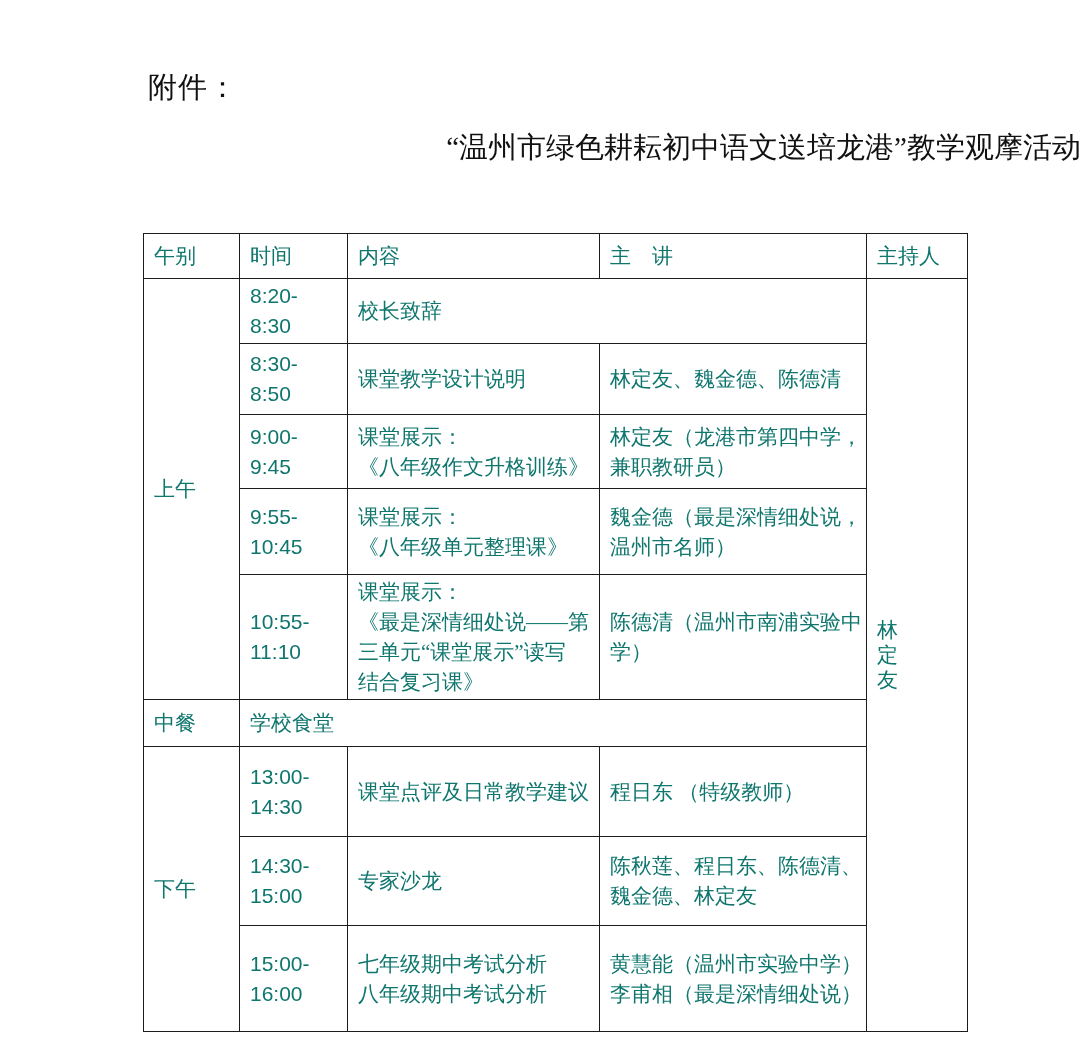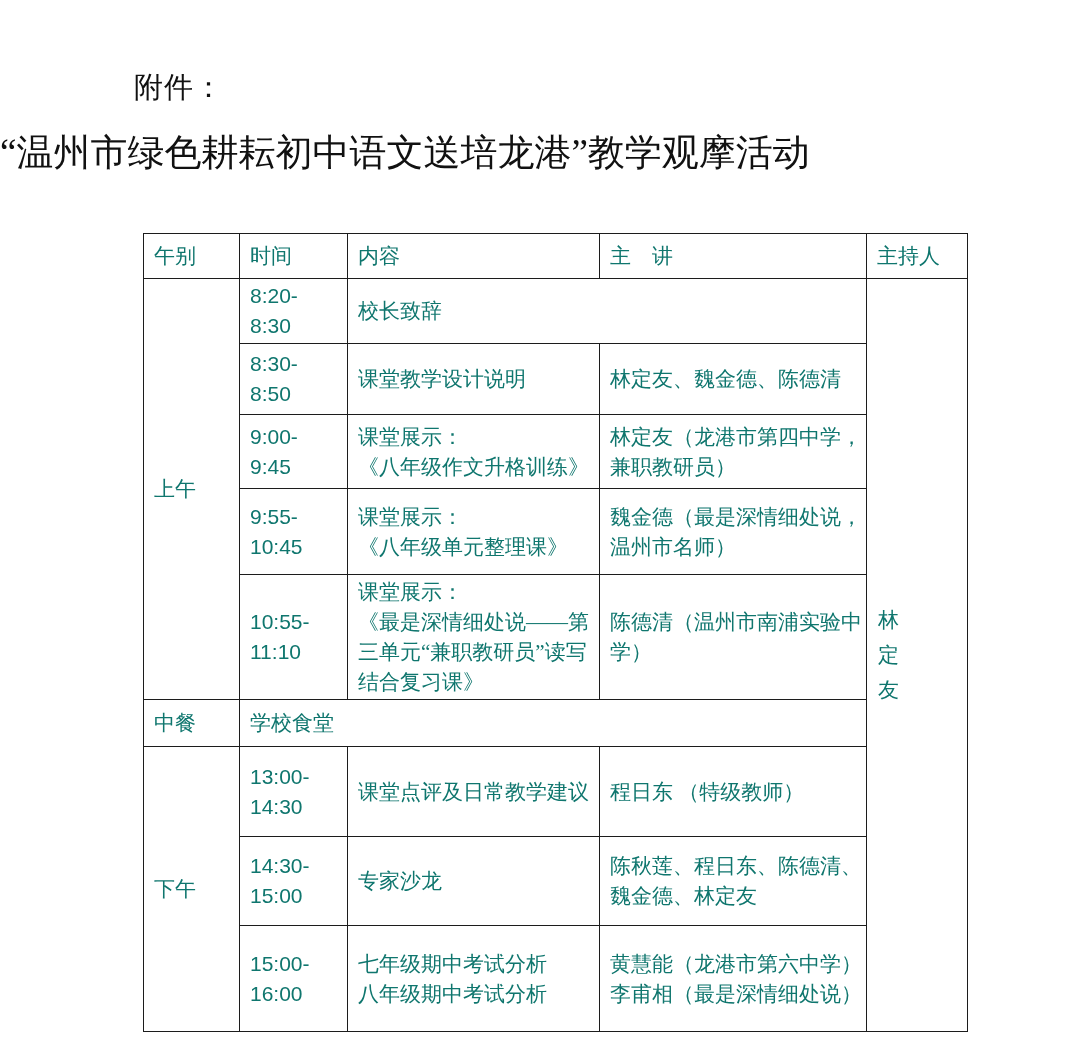--- a/index.html
+++ b/index.html
@@ -7,32 +7,32 @@
     position: relative;
     width: 1081px;
     height: 1058px;
     background: #ffffff;
     color: #111;
     font-family: "Liberation Serif", "DejaVu Serif", serif;
     overflow: hidden;
   }
   .attachment {
     position: absolute;
-    left: 134px;
+    left: 148px;
     top: 68px;
     font-size: 29px;
     letter-spacing: 1px;
     white-space: nowrap;
   }
   .title-line {
     position: absolute;
     left: 0;
     width: 100%;
-    text-align: left;
-    font-size: 37px;
+    text-align: right;
+    font-size: 29px;
     white-space: nowrap;
   }
   .title-line.l1 { top: 128px; }
   .title-line.l2 { top: 182px; }
 
   table.schedule {
     position: absolute;
     left: 143px;
     top: 233px;
     border-collapse: collapse;
@@ -50,23 +50,22 @@
   }
   td.time-cell {
     font-family: Liberation Sans, sans-serif;
     font-size: 21px;
     line-height: 31px;
   }
   td.period-cell { padding-left: 13px; }
   td.host-cell { padding-left: 12px; }
   .host-text {
     width: 23px;
-    line-height: 35px;
+    line-height: 25px;
     word-break: break-all;
-    text-align: center;
   }
   .ln { white-space: nowrap; }
 </style>
 </head>
 <body>
 
 <div class="doc">
 
   <div class="attachment">附件：</div>
   <div class="title-line l1">“温州市绿色耕耘初中语文送培龙港”教学观摩活动</div>
@@ -147,21 +146,21 @@
     </tr>
 
     <tr style="height:122px">
       <td class="time-cell">
         <div class="ln">10:55-</div>
         <div class="ln">11:10</div>
       </td>
       <td>
         <div class="ln">课堂展示：</div>
         <div class="ln">《最是深情细处说——第</div>
-        <div class="ln">三单元“兼职教研员”读写</div>
+        <div class="ln">三单元“课堂展示”读写</div>
         <div class="ln">结合复习课》</div>
       </td>
       <td>
         <div class="ln">陈德清（温州市南浦实验中</div>
         <div class="ln">学）</div>
       </td>
     </tr>
 
     <tr style="height:47px">
       <td class="period-cell">中餐</td>
@@ -199,20 +198,20 @@
     <tr style="height:106px">
       <td class="time-cell">
         <div class="ln">15:00-</div>
         <div class="ln">16:00</div>
       </td>
       <td>
         <div class="ln">七年级期中考试分析</div>
         <div class="ln">八年级期中考试分析</div>
       </td>
       <td>
-        <div class="ln">黄慧能（龙港市第六中学）</div>
+        <div class="ln">黄慧能（温州市实验中学）</div>
         <div class="ln">李甫相（最是深情细处说）</div>
       </td>
     </tr>
 
   </tbody>
     </table>
 </div>
 
 </body></html>

